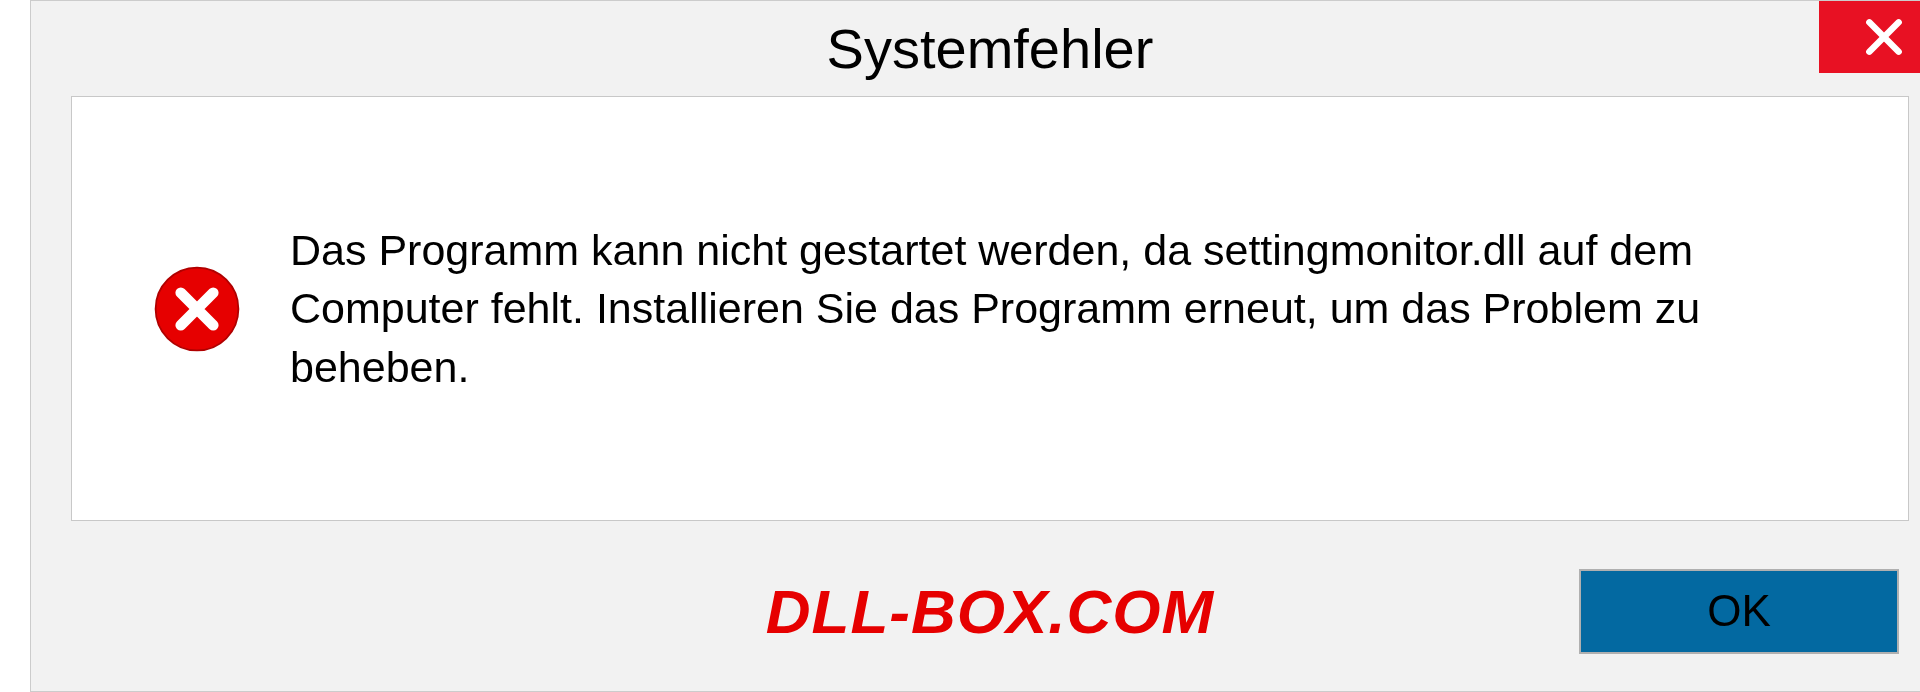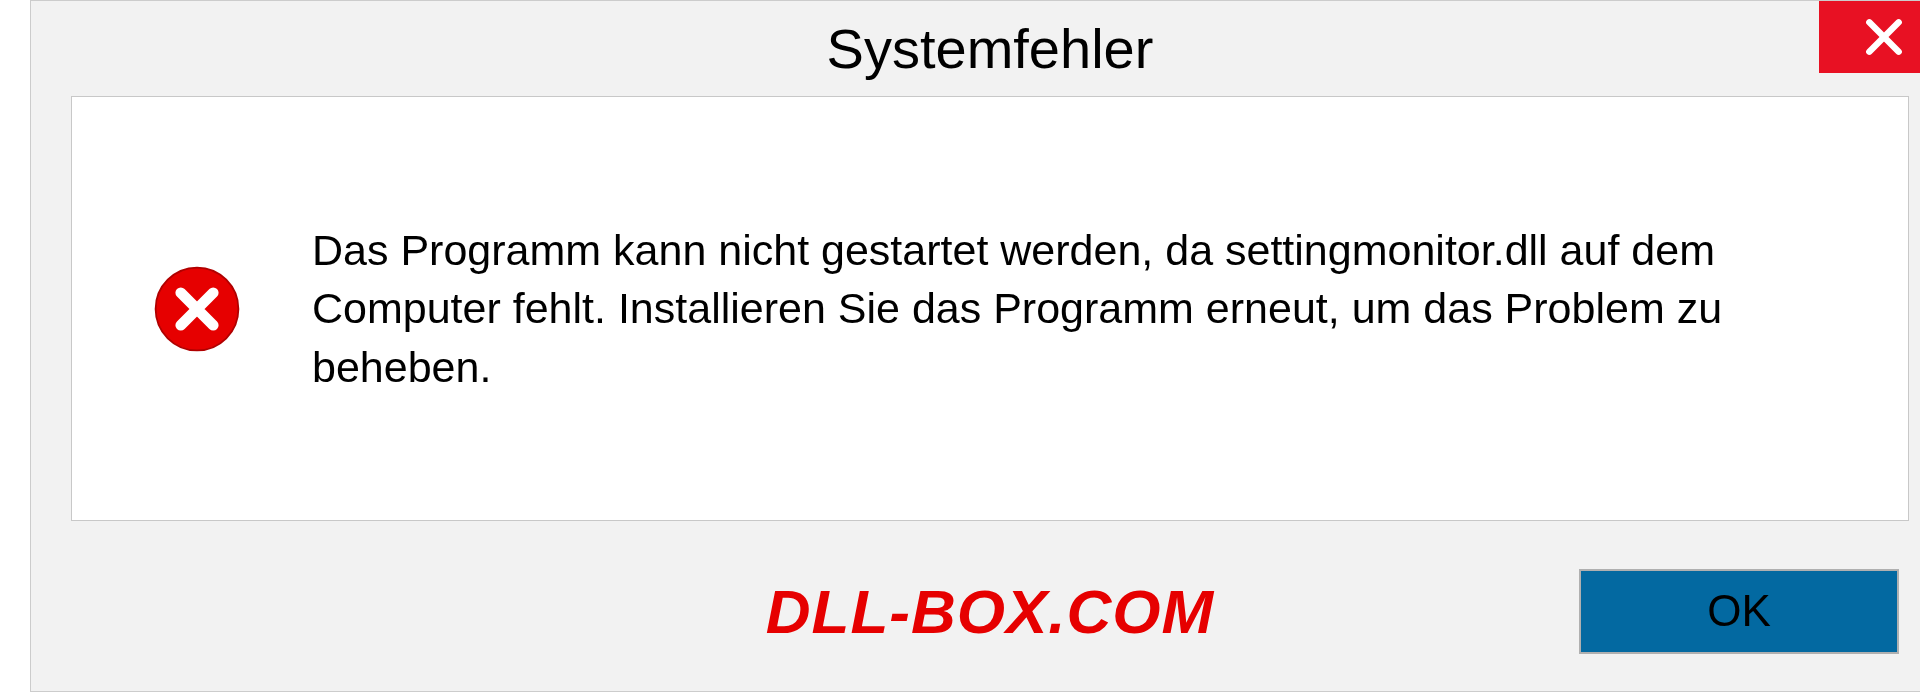--- a/index.html
+++ b/index.html
@@ -53,21 +53,21 @@
       height: 44px;
     }
     .message-panel {
       margin: 0 40px 30px 40px;
       flex: 1;
       background: #fff;
       border: 1px solid #c8c8c8;
       display: flex;
       align-items: center;
       padding: 40px 40px 40px 80px;
-      gap: 70px;
+      gap: 48px;
     }
     .error-icon {
       width: 90px;
       height: 90px;
       flex-shrink: 0;
     }
     .message-text {
       font-size: 43px;
       line-height: 1.35;
       color: #000;

